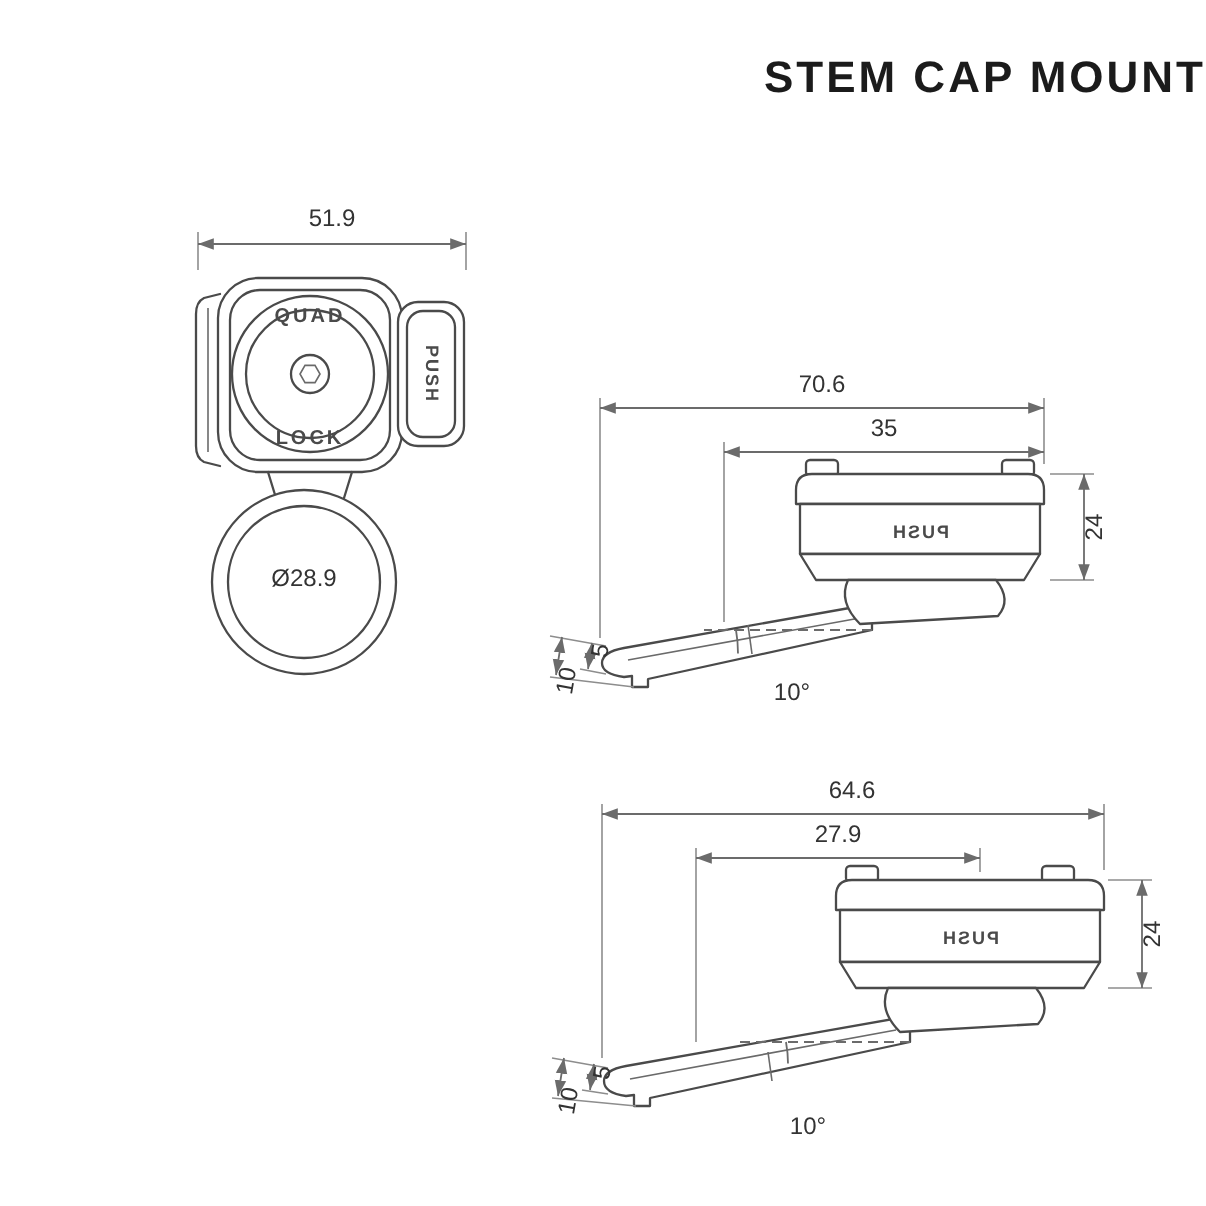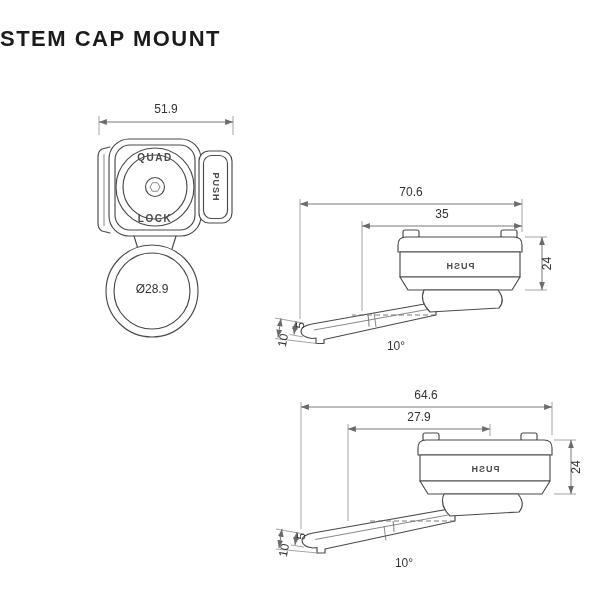--- a/index.html
+++ b/index.html
@@ -1,20 +1,20 @@
 <!DOCTYPE html>
 <html><head>
 <meta charset="utf-8">
 <style>
   html,body { margin:0; padding:0; }
   body { width:603px; height:603px; background:#ffffff; font-family:"Liberation Sans", sans-serif; overflow:hidden; }
   .page { position:relative; width:603px; height:603px; background:#fff; }
   .title {
     position:absolute; top:26px; left:0; width:100%;
-    text-align:left; font-size:22px; font-weight:700;
+    text-align:right; font-size:22px; font-weight:700;
     letter-spacing:1.5px; color:#1b1b1b; margin:0;
   }
   svg { position:absolute; top:0; left:0; }
   .part      { fill:none;    stroke:#4a4a4a; stroke-width:1.15; stroke-linejoin:round; stroke-linecap:round; }
   .part-fill { fill:#ffffff; stroke:#4a4a4a; stroke-width:1.15; stroke-linejoin:round; stroke-linecap:round; }
   .part-thin { fill:none;    stroke:#6a6a6a; stroke-width:0.8; }
   .ext  { stroke:#8d8d8d; stroke-width:0.8; }
   .dimline { stroke:#6b6b6b; stroke-width:0.9; fill:none; }
   .dashed { stroke-dasharray:5 3; }
   .dim-text   { font-size:12px; fill:#333333; text-anchor:middle; }

